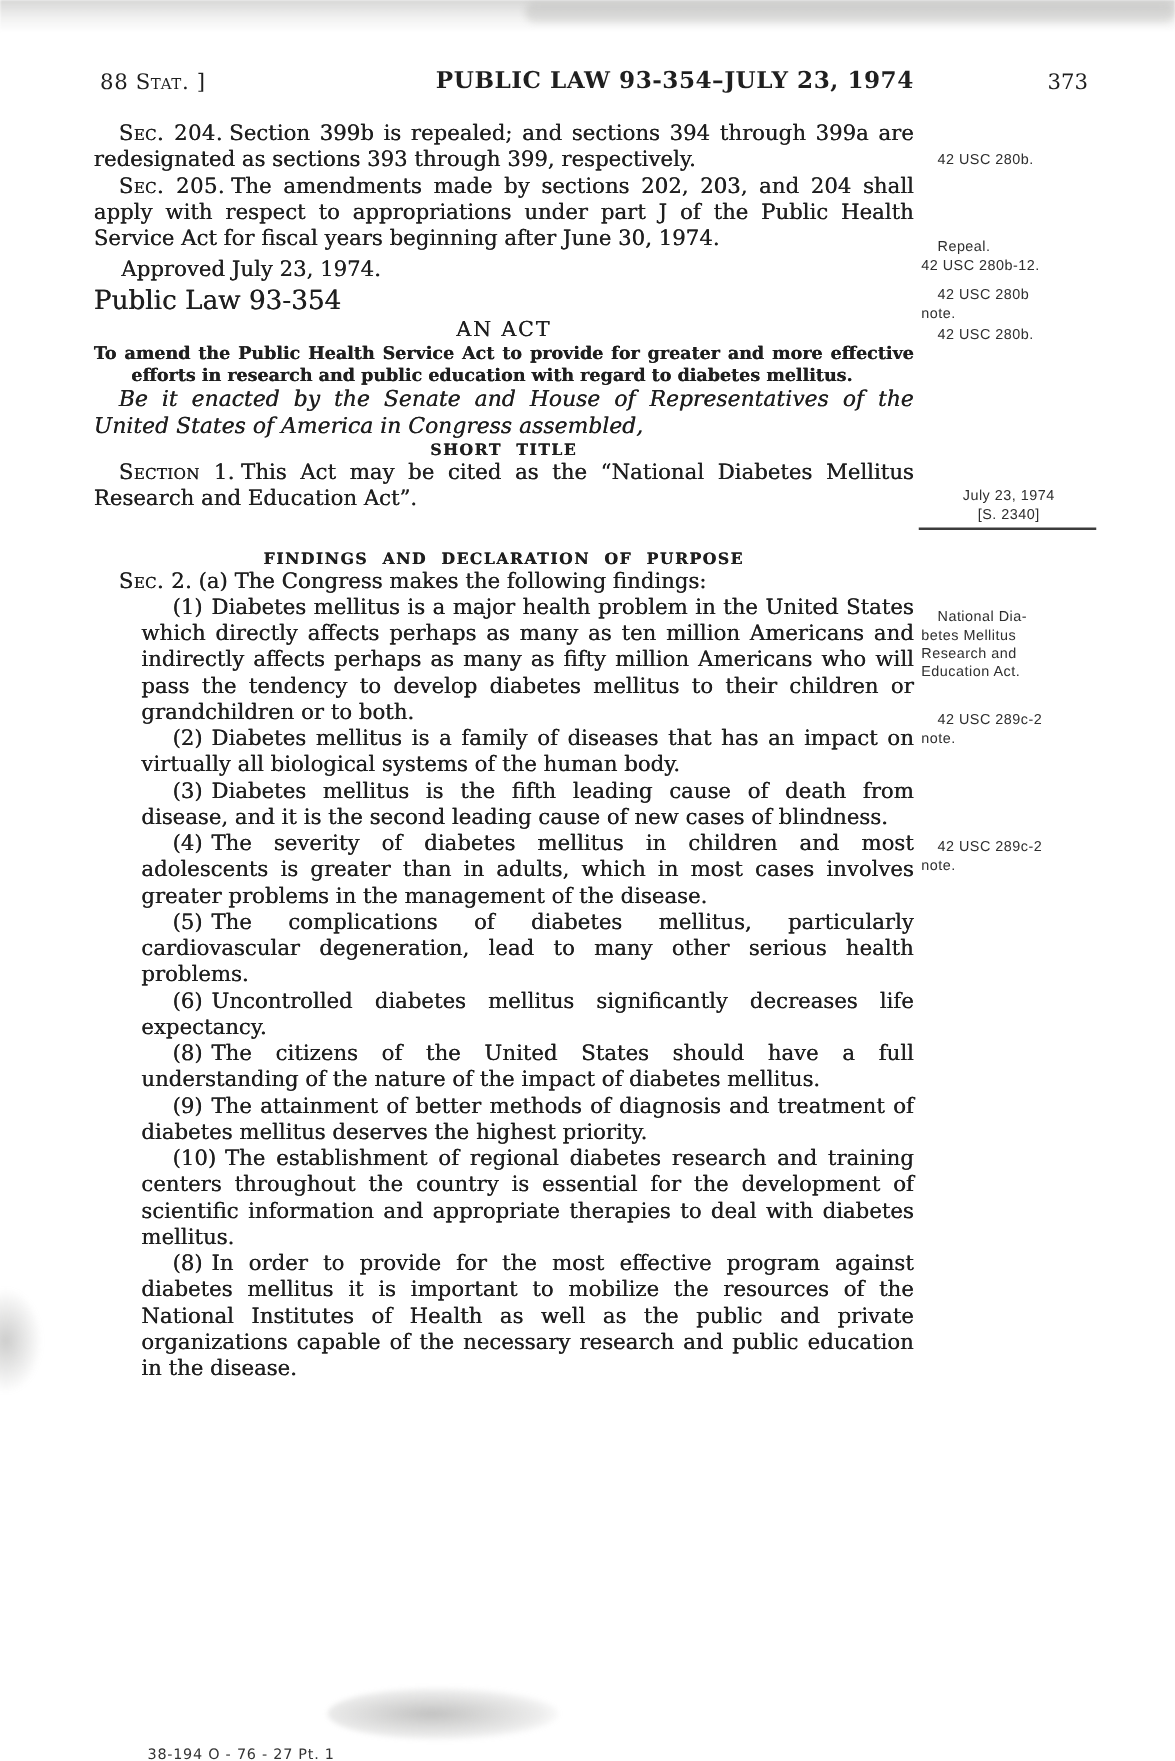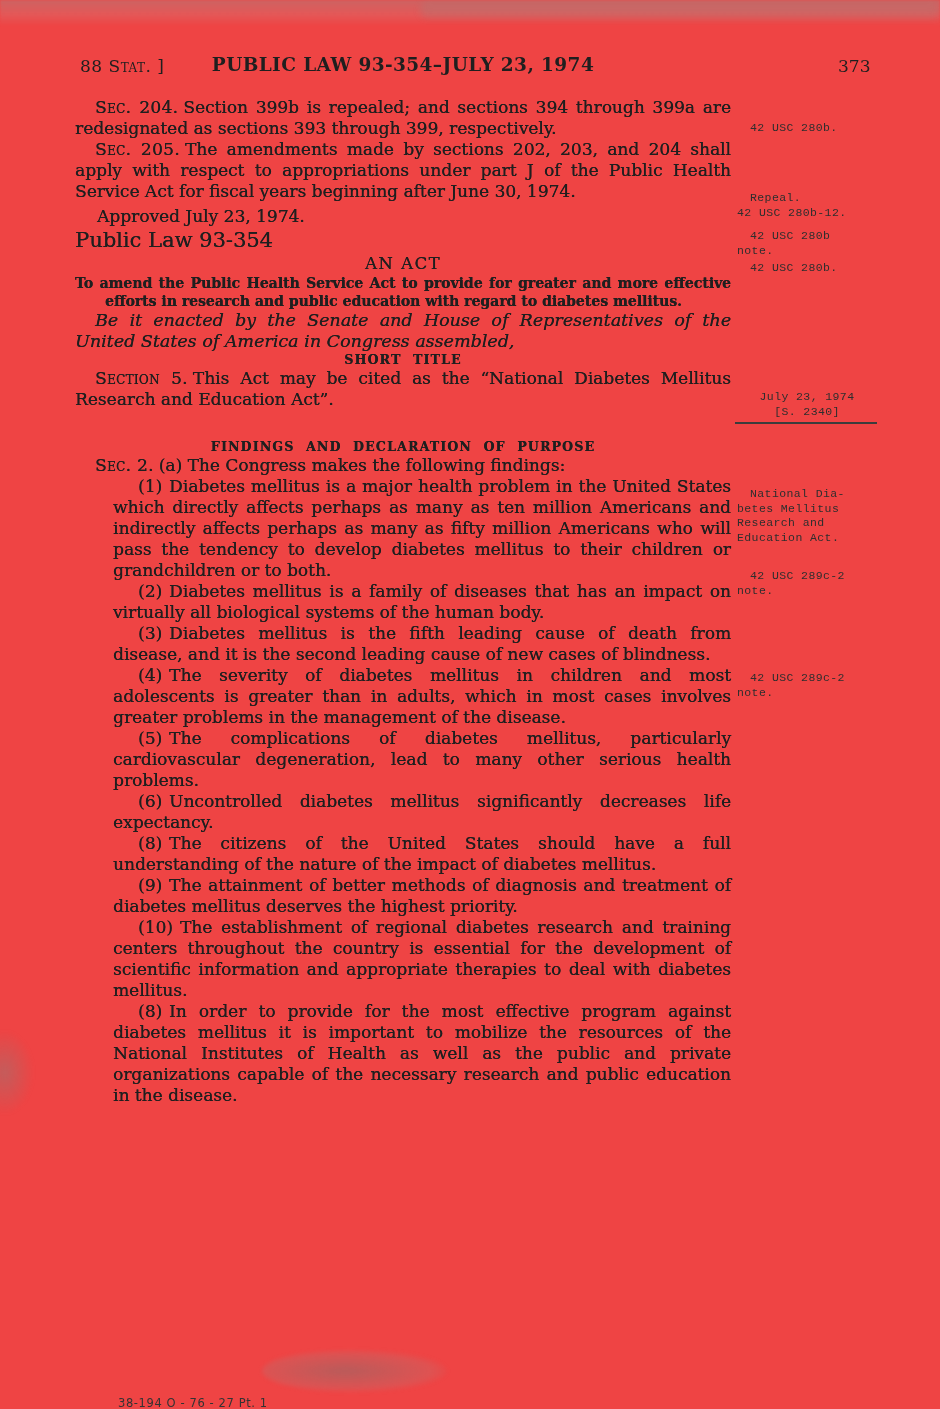--- a/index.html
+++ b/index.html
@@ -1,35 +1,35 @@
 <!DOCTYPE html>
 <html><head>
 <meta charset="utf-8">
 <style>
   html,body{margin:0;padding:0;background:#dcdcda;}
   .page{
     position:relative; width:940px; height:1409px; overflow:hidden;
-    background:#ef4444;
+    background:#ffffff;
     font-family:"DejaVu Serif", serif;
     color:#1f1f1f;
   }
   
   .topband{
     position:absolute; top:0; left:0; width:940px; height:26px;
     background:linear-gradient(180deg, rgba(150,150,148,0.38) 0%, rgba(180,180,178,0.18) 55%, rgba(200,200,198,0) 100%);
     filter:blur(1px);
   }
   .topband2{
     position:absolute; top:2px; left:420px; width:520px; height:16px;
     background:rgba(140,140,138,0.22); filter:blur(3px); border-radius:8px;
   }
   
   .runhead{position:absolute; top:56px; left:0; width:940px; height:26px; font-size:17px;}
   .stat{position:absolute; left:80px; top:0; font-variant:small-caps; letter-spacing:0.5px;}
-  .htitle{position:absolute; left:75px; top:-2px; width:656px; text-align:center;
+  .htitle{position:absolute; left:75px; top:-2px; width:656px; text-align:right;
           font-weight:bold; font-size:18.5px; letter-spacing:0.4px;}
   .pageno{position:absolute; left:838px; top:0;}
   
   .col{
     position:absolute; left:75px; top:97px; width:656px;
     font-size:17px; line-height:21px; text-align:justify;
     text-shadow:0.25px 0 0 currentColor;
   }
   .col p{margin:0;}
   p.cont{text-indent:0;}
@@ -48,21 +48,21 @@
     font-size:12.5px; font-weight:bold; letter-spacing:1.2px; word-spacing:6px; line-height:16px;
   }
   .subhead.findings{margin-top:29px;}
   .s1{margin-top:18px;}
   .sec2{margin-top:13px;}
   .finding{margin-left:38px; text-indent:25px;}
   .finding .num{margin-right:7px;}
   
   .mnote{
     position:absolute; left:737px; width:150px;
-    font-family:Liberation Mono, monospace; font-size:11.5px; line-height:14.5px;
+    font-family:Liberation Sans, sans-serif; font-size:11.5px; line-height:14.5px;
     color:#2e2e2e; letter-spacing:0.4px; text-align:left;
   }
   .mnote div{text-indent:0;}
   .mnote div:first-child{text-indent:13px;}
   .mnote.centered{left:740px; width:134px; text-align:center;}
   .mnote.centered div:first-child{text-indent:0;}
   .daterule{position:absolute; left:735px; top:422px; width:142px; height:2px; background:#3c3c3c;}
   
   .printcode{
     position:absolute; left:118px; top:1396px;
@@ -111,21 +111,21 @@
     <p class="pl-heading">Public Law 93-354</p>
 
     <p class="anact">AN ACT</p>
 
     <p class="purpose">To amend the Public Health Service Act to provide for greater and more effective efforts in research and public education with regard to diabetes mellitus.</p>
 
     <p class="enacting">Be it enacted by the Senate and House of Representatives of the United States of America in Congress assembled,</p>
 
     <p class="subhead">SHORT TITLE</p>
 
-    <p class="sec s1"><span class="lead">Section 5.</span><span>This Act may be cited as the “National Diabetes Mellitus Research and Education Act”.</span></p>
+    <p class="sec s1"><span class="lead">Section 1.</span><span>This Act may be cited as the “National Diabetes Mellitus Research and Education Act”.</span></p>
 
     <p class="subhead findings">FINDINGS AND DECLARATION OF PURPOSE</p>
 
     <p class="sec sec2"><span class="lead">Sec. 2.</span><span>(a) The Congress makes the following findings:</span></p>
 
     <div class="finding"><span class="num">(1)</span><span>Diabetes mellitus is a major health problem in the United States which directly affects perhaps as many as ten million Americans and indirectly affects perhaps as many as fifty million Americans who will pass the tendency to develop diabetes mellitus to their children or grandchildren or to both.</span></div>
     <div class="finding"><span class="num">(2)</span><span>Diabetes mellitus is a family of diseases that has an impact on virtually all biological systems of the human body.</span></div>
     <div class="finding"><span class="num">(3)</span><span>Diabetes mellitus is the fifth leading cause of death from disease, and it is the second leading cause of new cases of blindness.</span></div>
     <div class="finding"><span class="num">(4)</span><span>The severity of diabetes mellitus in children and most adolescents is greater than in adults, which in most cases involves greater problems in the management of the disease.</span></div>
     <div class="finding"><span class="num">(5)</span><span>The complications of diabetes mellitus, particularly cardiovascular degeneration, lead to many other serious health problems.</span></div>

